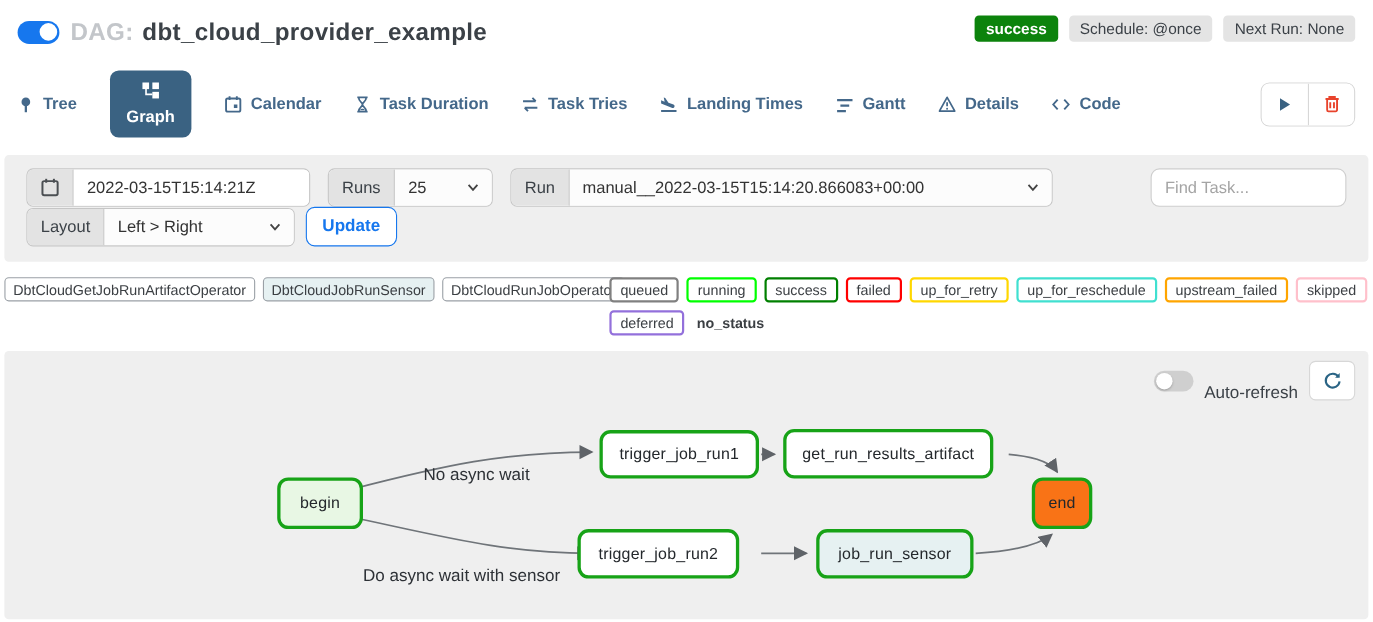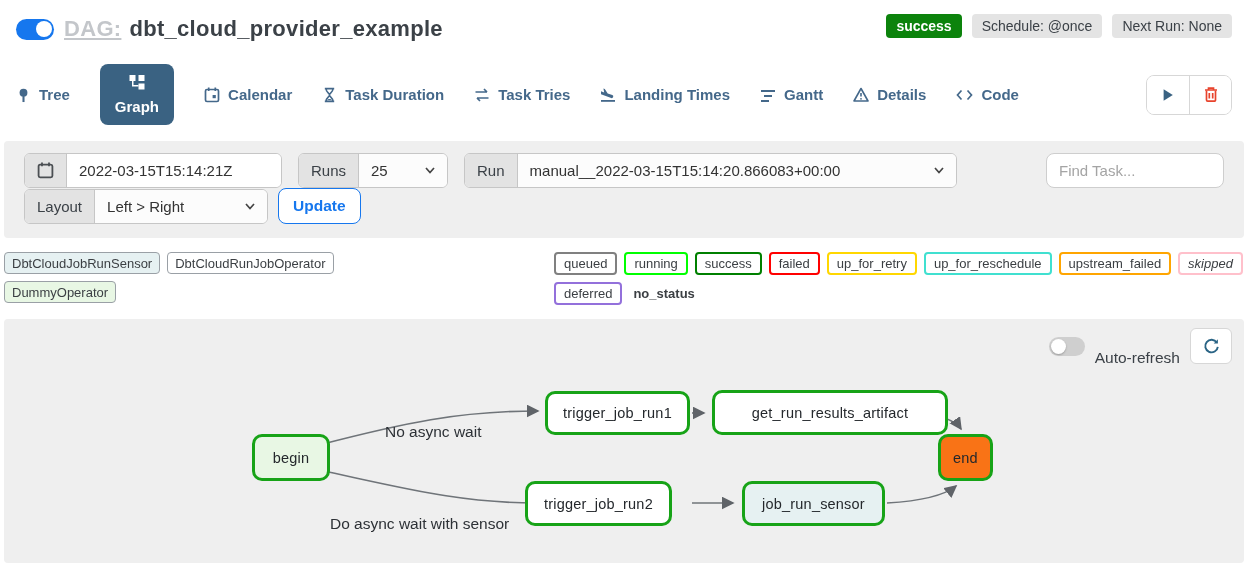--- a/index.html
+++ b/index.html
@@ -6,21 +6,21 @@
   html,body { background:#fff; }
   body {
     width:1248px; height:565px; overflow:hidden;
     font-family:"Liberation Sans","DejaVu Sans",sans-serif;
     color:#3d4248; position:relative;
   }
   
   .header { display:flex; align-items:center; padding:16px 16px 0 16px; }
   .toggle { width:38px; height:21px; border-radius:11px; background:#1677ee; position:relative; cursor:pointer; flex:none; }
   .toggle .knob { position:absolute; top:2.5px; right:2.5px; width:16px; height:16px; border-radius:50%; background:#fff; }
-  .dag-prefix { margin-left:10px; font-size:22px; font-weight:700; color:#c3c6ca; letter-spacing:.3px;text-decoration:underline; }
+  .dag-prefix { margin-left:10px; font-size:22px; font-weight:700; color:#c3c6ca; letter-spacing:.3px; }
   .dag-title  { margin-left:8px; font-size:22px; font-weight:700; color:#3b4147; letter-spacing:.3px; }
   .header-badges { margin-left:auto; display:flex; gap:10px; align-items:flex-start; margin-top:-6px; }
   .badge { font-size:14px; padding:4px 10px; border-radius:4px; background:#e4e4e4; color:#3b4147; white-space:nowrap; }
   .badge.success { background:#0c830c; color:#fff; font-weight:700; }
   
   .tabbar { display:flex; align-items:center; padding:0 16px; margin-top:22px; }
   .tabs { display:flex; align-items:center; gap:30px; }
   .tab { display:flex; align-items:center; gap:8px; color:#44688a; font-size:15px; font-weight:600; cursor:pointer; white-space:nowrap;text-align:right; }
   .tab.active { background:#3a6282; color:#fff; border-radius:8px; padding:10px 15px;flex-direction:column; }
   .ticon { display:flex; align-items:center; }
@@ -54,21 +54,21 @@
   .autorefresh { position:absolute; top:6px; right:12px; display:flex; align-items:center; gap:10px; z-index:5; }
   .ar-toggle { width:36px; height:19px; border-radius:10px; background:#cfcfcf; position:relative; cursor:pointer; }
   .ar-toggle .knob { position:absolute; top:2px; left:2px; width:15px; height:15px; border-radius:50%; background:#fff; box-shadow:0 1px 2px rgba(0,0,0,.25); }
   .ar-label { font-size:15.5px; color:#3b4147;margin-top:24px; }
   .refresh-btn { width:42px; height:36px; background:#fff; border:1px solid #d7d7d7; border-radius:6px; display:flex; align-items:center; justify-content:center; cursor:pointer; }
   .edges { position:absolute; left:0; top:0; width:1240px; height:244px; }
   .node { position:absolute; border:3px solid #17a317; border-radius:10px; background:#fff; display:flex; align-items:center; justify-content:center; font-size:14.5px; color:#24282c; cursor:pointer; letter-spacing:.2px; }
   .edge-label { position:absolute; font-size:15.5px; color:#2d3136; white-space:nowrap; }
   .n-begin  { left:248px; top:115px; width:78px;  height:47px; }
   .n-tjr1   { left:541px; top:72px;  width:145px; height:44px; }
-  .n-artifact{ left:708px; top:71px; width:236px; height:45px; }
+  .n-artifact{ left:708px; top:71px; width:191px; height:45px; }
   .n-end    { left:934px; top:115px; width:55px;  height:47px; }
   .n-tjr2   { left:521px; top:162px; width:147px; height:45px; }
   .n-sensor { left:738px; top:162px; width:143px; height:45px; }
   .el-1 { left:381px; top:104px; }
   .el-2 { left:326px; top:196px; }
 </style>
 </head>
 <body>
 
 <div class="header">
@@ -233,37 +233,35 @@
           </svg>
       </div>
     </div>
     <button class="update-btn">Update</button>
   </div>
 </div>
 
 <div class="legend">
   <div class="legend-col ops">
     <div class="legend-row">
+      <span class="obadge" style="background-color: rgb(255, 255, 255);">DbtCloudGetJobRunArtifactOperator</span>
       <span class="obadge" style="background-color: rgb(230, 241, 242);">DbtCloudJobRunSensor</span>
       <span class="obadge" style="background-color: rgb(255, 255, 255);">DbtCloudRunJobOperator</span>
-    </div>
-    <div class="legend-row">
-      <span class="obadge" style="background-color: rgb(232, 247, 228);">DummyOperator</span>
     </div>
   </div>
   <div class="legend-col">
     <div class="legend-row">
       <span class="sbadge" style="border-color: rgb(128, 128, 128);">queued</span>
       <span class="sbadge" style="border-color: rgb(0, 255, 0);">running</span>
       <span class="sbadge" style="border-color: rgb(0, 128, 0);">success</span>
       <span class="sbadge" style="border-color: rgb(255, 0, 0);">failed</span>
       <span class="sbadge" style="border-color: rgb(255, 215, 0);">up_for_retry</span>
       <span class="sbadge" style="border-color: rgb(64, 224, 208);">up_for_reschedule</span>
       <span class="sbadge" style="border-color: rgb(255, 165, 0);">upstream_failed</span>
-      <span class="sbadge" style="border-color: rgb(255, 192, 203); font-style: italic;">skipped</span>
+      <span class="sbadge" style="border-color: rgb(255, 192, 203);">skipped</span>
 
     </div>
     <div class="legend-row">
       <span class="sbadge" style="border-color: rgb(147, 112, 219);">deferred</span>
       <span class="nostatus">no_status</span>
     </div>
   </div>
 </div>
 
 <div class="graph-panel">

